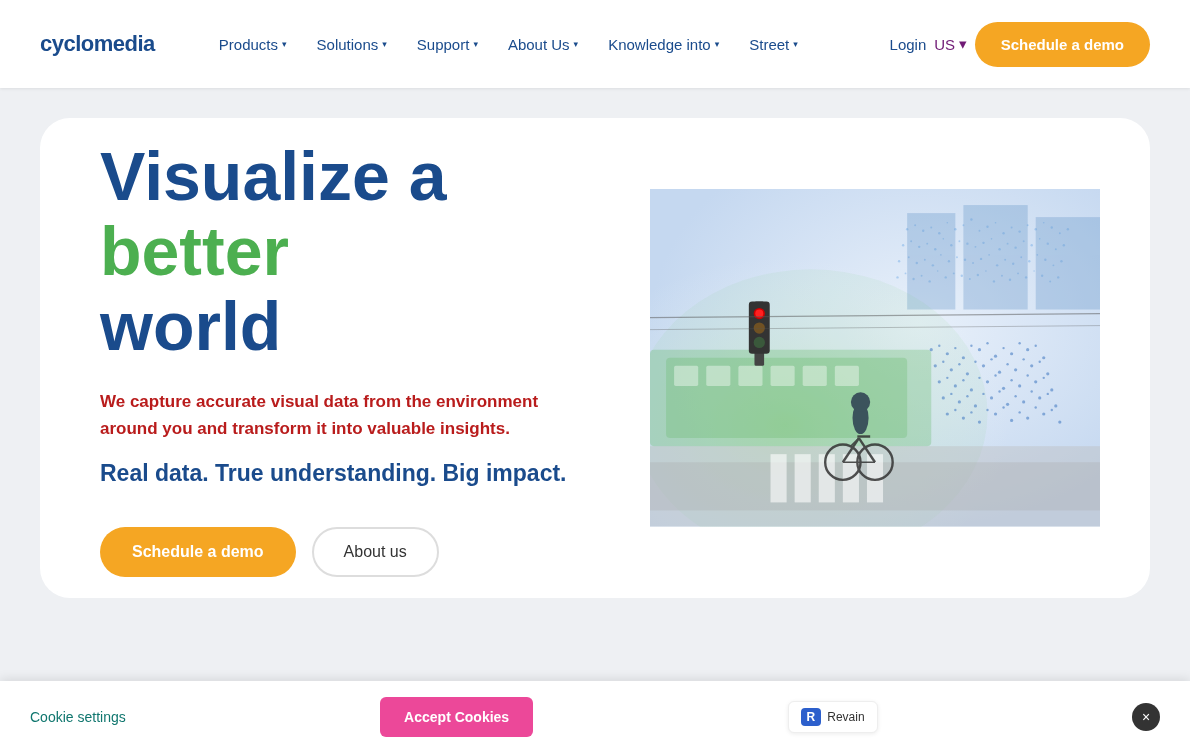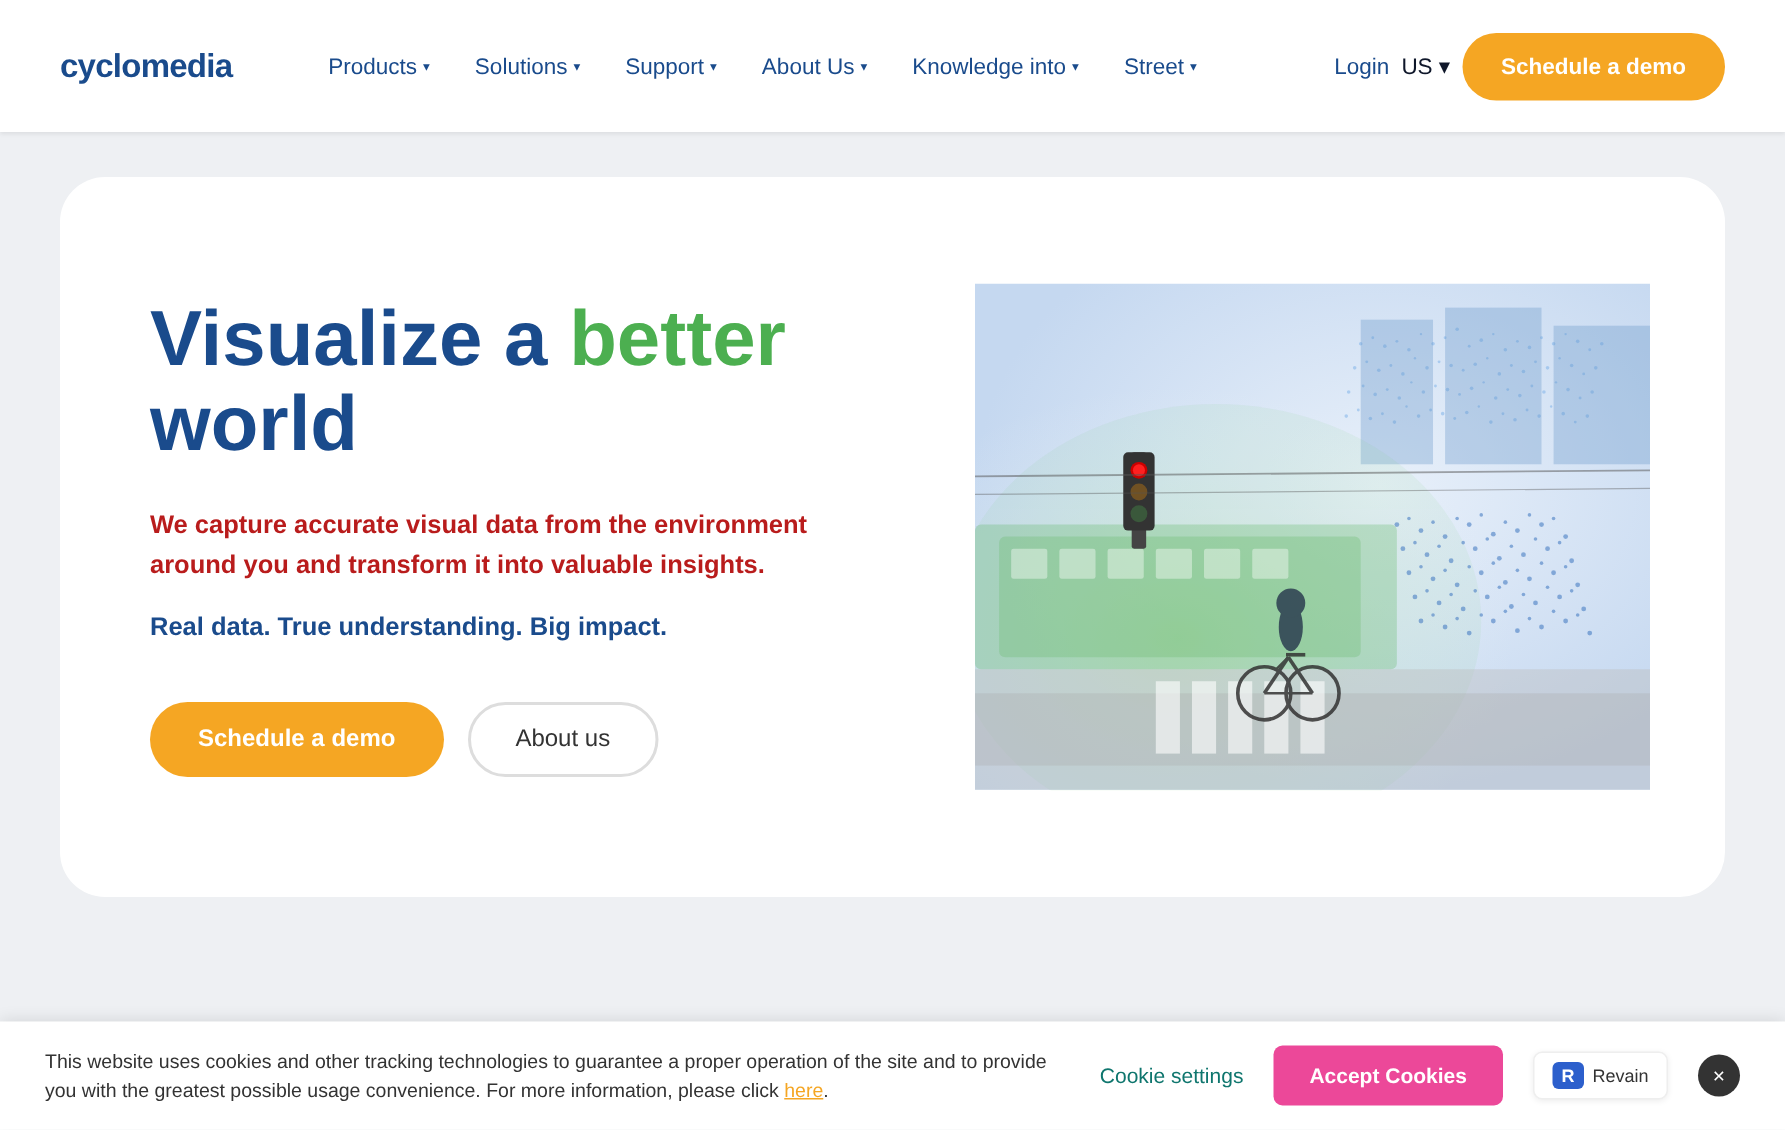--- a/index.html
+++ b/index.html
@@ -56,21 +56,21 @@
       font-size: 15px;
       font-weight: 500;
       cursor: pointer;
       background: none;
       border: none;
     }
     .lang-select {
       display: flex;
       align-items: center;
       gap: 4px;
-      color: #0f172a;
+      color: #701a75;
       font-size: 15px;
       font-weight: 500;
       cursor: pointer;
     }
     .schedule-btn-header {
       background: #f5a623;
       color: #fff;
       border: none;
       border-radius: 30px;
       padding: 14px 26px;
@@ -97,39 +97,39 @@
       position: relative;
       overflow: hidden;
     }
     .hero-text {
       flex: 0 0 55%;
       display: flex;
       flex-direction: column;
       justify-content: center;
     }
     .hero-title {
-      font-size: 52px;
+      font-size: 68px;
       font-weight: 800;
       line-height: 1.1;
       color: #1a4b8c;
       margin-bottom: 24px;
     }
     .hero-title .accent {
       color: #4caf50;
     }
     .hero-description {
       font-size: 17px;
       font-weight: 600;
       color: #b91c1c;
       line-height: 1.6;
       margin-bottom: 18px;
       max-width: 460px;
     }
     .hero-tagline {
-      font-size: 17px;
+      font-size: 23px;
       font-weight: 600;
       color: #1a4b8c;
       margin-bottom: 40px;
     }
     .hero-buttons {
       display: flex;
       gap: 16px;
       align-items: center;
     }
     .schedule-btn-hero {
@@ -610,24 +610,20 @@
       <div class="bottom-item-text">
         <span class="bottom-item-title">Street LiDAR</span>
         <span class="bottom-item-sub"></span>
       </div>
       <span class="bottom-arrow">›</span>
     </div>
   </div>
 </div>
 
 <div class="cookie-banner">
-  <span class="cookie-text">
-    <span>This website uses cookies and other tracking technologies to guarantee a proper operation of the site and to provide you with the greatest possible usage convenience. For more information, please click </span>
-    <span class="cookie-link">here</span>.
-  </span>
   <button class="cookie-settings-btn">Cookie settings</button>
   <button class="accept-cookies-btn">Accept Cookies</button>
   <div class="revain-badge">
     <span class="revain-r">R</span>
     <span>Revain</span>
   </div>
   <button class="cookie-close">×</button>
 </div>
 
 </body></html>

